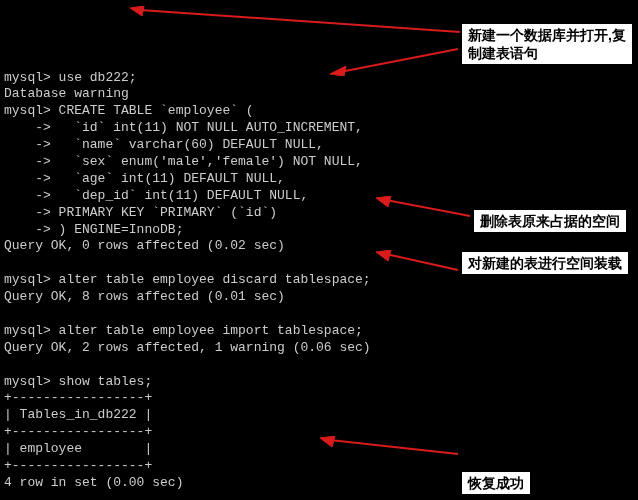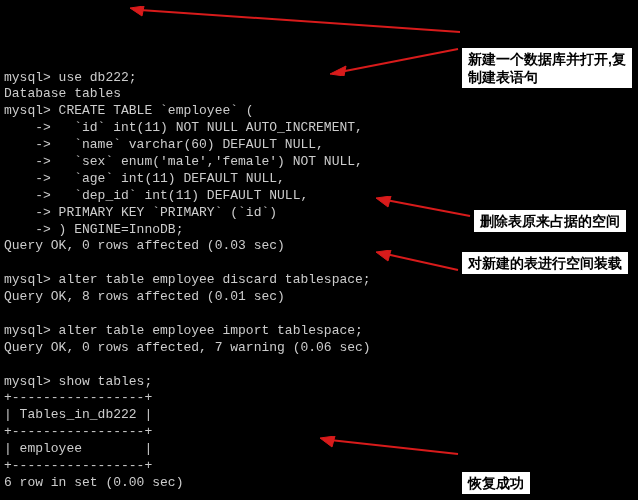--- a/index.html
+++ b/index.html
@@ -36,53 +36,53 @@
   stroke: #d81b1b;
   fill: #d81b1b;
 }
 </style>
 </head>
 <body>
 
 
 
 <div class="terminal"><span>mysql&gt; use db222;</span>
-<span>Database tables</span>
+<span>Database warning</span>
 <span>mysql&gt; CREATE TABLE `employee` (</span>
 <span>    -&gt;   `id` int(11) NOT NULL AUTO_INCREMENT,</span>
 <span>    -&gt;   `name` varchar(60) DEFAULT NULL,</span>
 <span>    -&gt;   `sex` enum('male','female') NOT NULL,</span>
 <span>    -&gt;   `age` int(11) DEFAULT NULL,</span>
 <span>    -&gt;   `dep_id` int(11) DEFAULT NULL,</span>
 <span>    -&gt; PRIMARY KEY `PRIMARY` (`id`)</span>
 <span>    -&gt; ) ENGINE=InnoDB;</span>
-<span>Query OK, 0 rows affected (0.03 sec)</span>
+<span>Query OK, 0 rows affected (0.02 sec)</span>
 <span></span>
 <span>mysql&gt; alter table employee discard tablespace;</span>
 <span>Query OK, 8 rows affected (0.01 sec)</span>
 <span></span>
 <span>mysql&gt; alter table employee import tablespace;</span>
-<span>Query OK, 0 rows affected, 7 warning (0.06 sec)</span>
+<span>Query OK, 2 rows affected, 1 warning (0.06 sec)</span>
 <span></span>
 <span>mysql&gt; show tables;</span>
 <span>+-----------------+</span>
 <span>| Tables_in_db222 |</span>
 <span>+-----------------+</span>
 <span>| employee        |</span>
 <span>+-----------------+</span>
-<span>6 row in set (0.00 sec)</span>
+<span>4 row in set (0.00 sec)</span>
 <span></span>
 
 
 
 
 </div>
 
 
-<div class="annotation" style="left:462px; top:24px; width:170px;margin-top:24px;">新建一个数据库并打开,复制建表语句</div>
+<div class="annotation" style="left:462px; top:24px; width:170px;">新建一个数据库并打开,复制建表语句</div>
 <div class="annotation" style="left:474px; top:210px;">删除表原来占据的空间</div>
 <div class="annotation" style="left:462px; top:252px;">对新建的表进行空间装载</div>
 <div class="annotation" style="left:462px; top:472px;">恢复成功</div>
 
 
 <svg class="arrow" style="left:130px; top:6px; width:330px; height:30px;">
   <line x1="330" y1="26" x2="10" y2="4" stroke-width="2"></line>
   <polygon points="0,2 14,0 12,10"></polygon>
 </svg>
 <svg class="arrow" style="left:330px; top:46px; width:130px; height:30px;">

